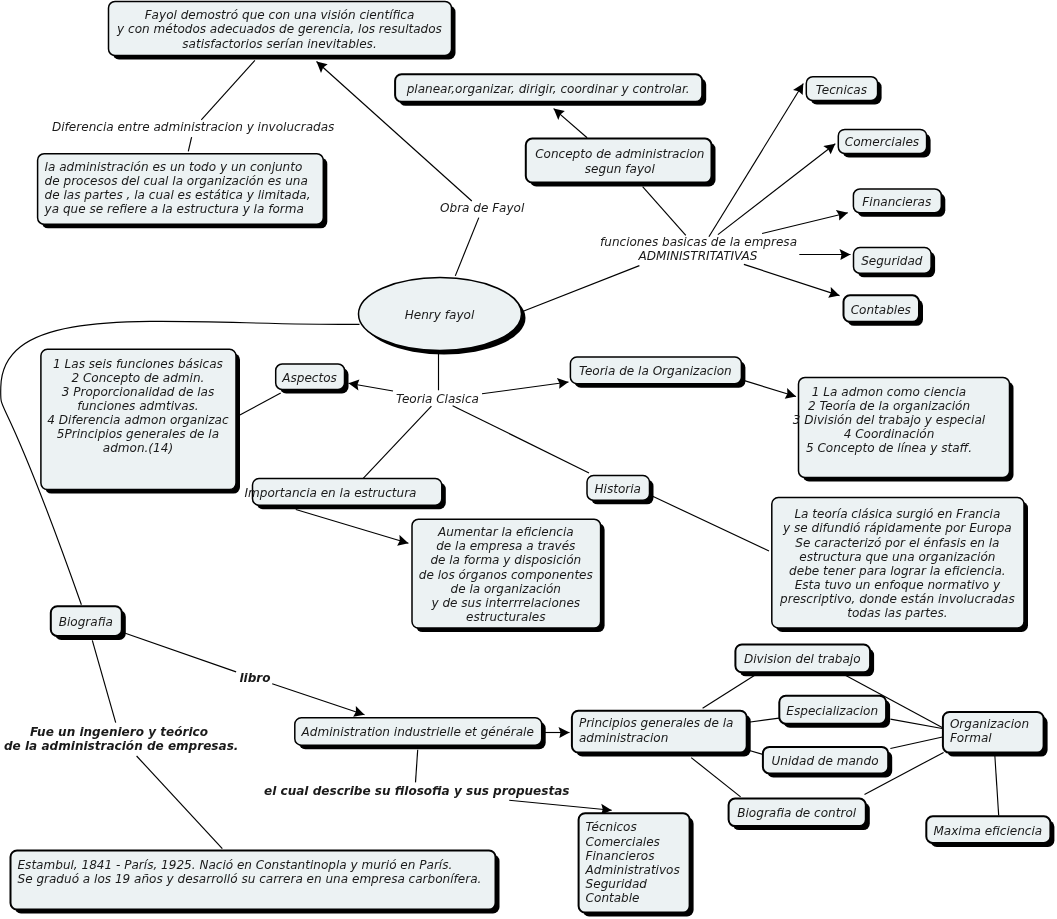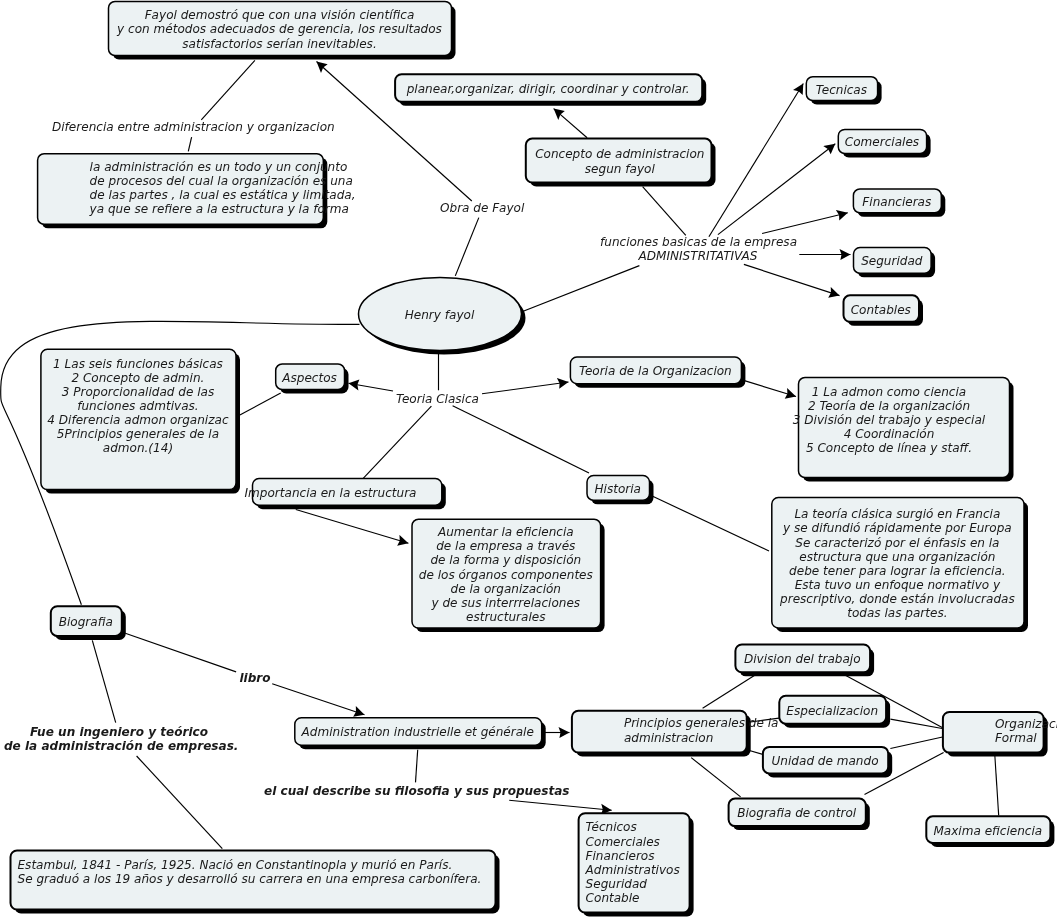--- a/index.html
+++ b/index.html
@@ -9,21 +9,21 @@
        -webkit-font-smoothing:antialiased;}
   #canvas{position:absolute;left:0;top:0;width:1057px;height:919px;background:#fff;font-style:italic;}
   svg#edges{position:absolute;left:0;top:0;width:1057px;height:919px;}
   .node{position:absolute;box-sizing:border-box;background:transparent;border:0;
         display:flex;flex-direction:column;align-items:center;justify-content:center;
         font-size:12.05px;line-height:14.1px;text-align:center;white-space:pre;}
   .node.topal{justify-content:flex-start;}
   .node.topal .txt{top:7.8px;}
   .node.leftal{align-items:flex-start;text-align:left;}
   .node.leftal .txt{left:7.5px;}
-  .node.leftal:not(.topal) .txt{top:-0.5px;margin-left:45px;}
+  .node.leftal:not(.topal) .txt{top:-0.5px;}
   .node .txt{position:relative;z-index:2;top:1.5px;}
   .label{position:absolute;font-size:12.05px;line-height:14.1px;
          white-space:pre;text-align:center;}
   .label.bold{font-weight:bold;}
 </style>
 </head>
 <body>
 
 <div id="canvas">
   <svg id="edges" viewBox="0 0 1057 919">
@@ -251,21 +251,21 @@
       <div class="node thick" style="left: 728.1px; top: 798.1px; width: 137.2px; height: 27.5px;"><div class="txt">Biografia de control</div></div>
       <div class="node thick" style="left: 925.8px; top: 815.8px; width: 124.1px; height: 26.6px;"><div class="txt">Maxima eficiencia</div></div>
       <div class="node thick topal leftal" style="left: 578.1px; top: 812.7px; width: 111px; height: 99.3px;"><div class="txt">Técnicos
 Comerciales
 Financieros
 Administrativos
 Seguridad
 Contable</div></div>
       <div class="node thick topal leftal" style="left: 10px; top: 850px; width: 485px; height: 59px;"><div class="txt">Estambul, 1841 - París, 1925. Nació en Constantinopla y murió en París.
 Se graduó a los 19 años y desarrolló su carrera en una empresa carbonífera.</div></div>
-      <div class="label" style="left: 52px; top: 120px; width: 282px;">Diferencia entre administracion y organizacion</div>
+      <div class="label" style="left: 52px; top: 120px; width: 282px;">Diferencia entre administracion y involucradas</div>
       <div class="label" style="left: 440px; top: 201px; width: 84px;">Obra de Fayol</div>
       <div class="label" style="left: 600px; top: 235px; width: 196px;">funciones basicas de la empresa
 ADMINISTRITATIVAS</div>
       <div class="label" style="left: 396px; top: 392px; width: 83px;">Teoria Clasica</div>
       <div class="label bold" style="left: 239px; top: 671px; width: 32px;">libro</div>
       <div class="label bold" style="left: 4px; top: 725px; width: 230px;">Fue un ingeniero y teórico
 de la administración de empresas.</div>
       <div class="label bold" style="left: 264px; top: 784px; width: 302px;">el cual describe su filosofia y sus propuestas</div>
     </div>
 </div>

